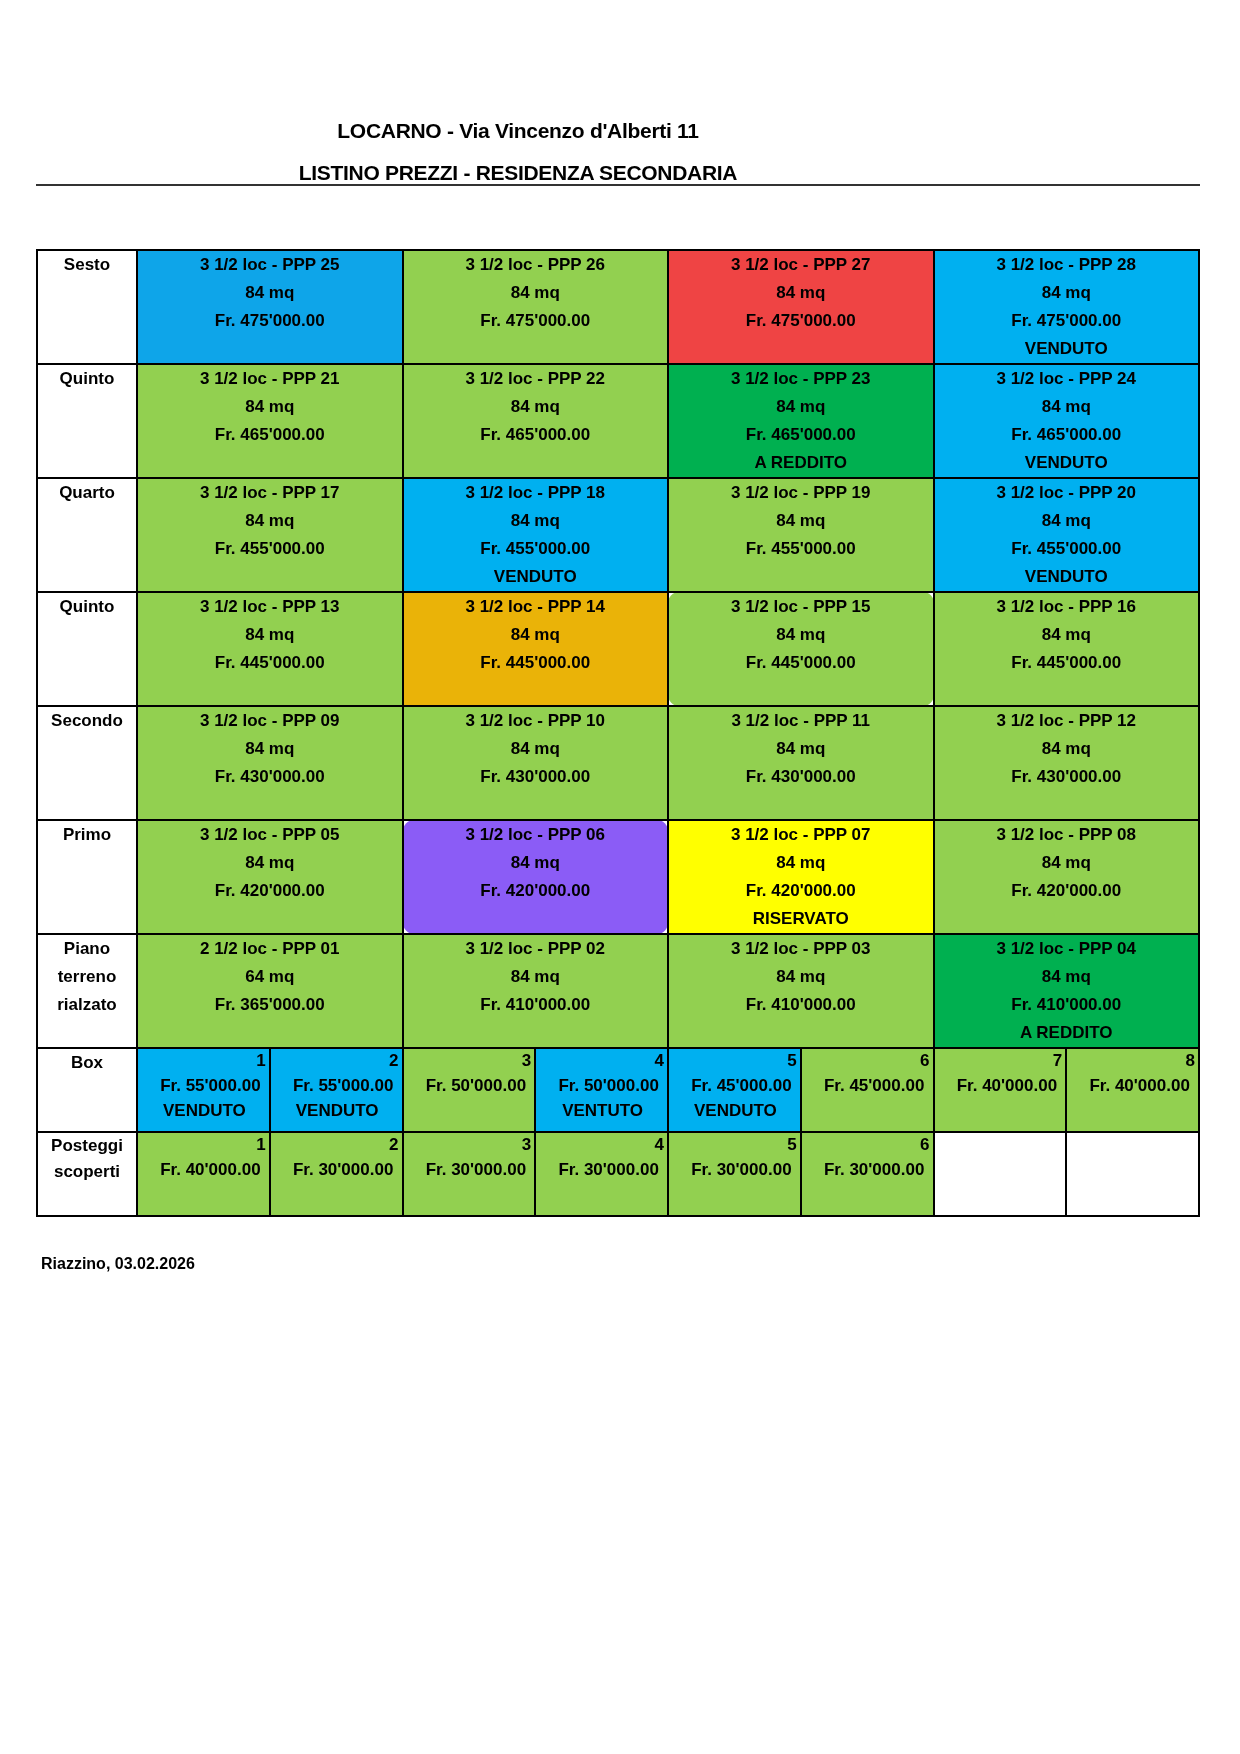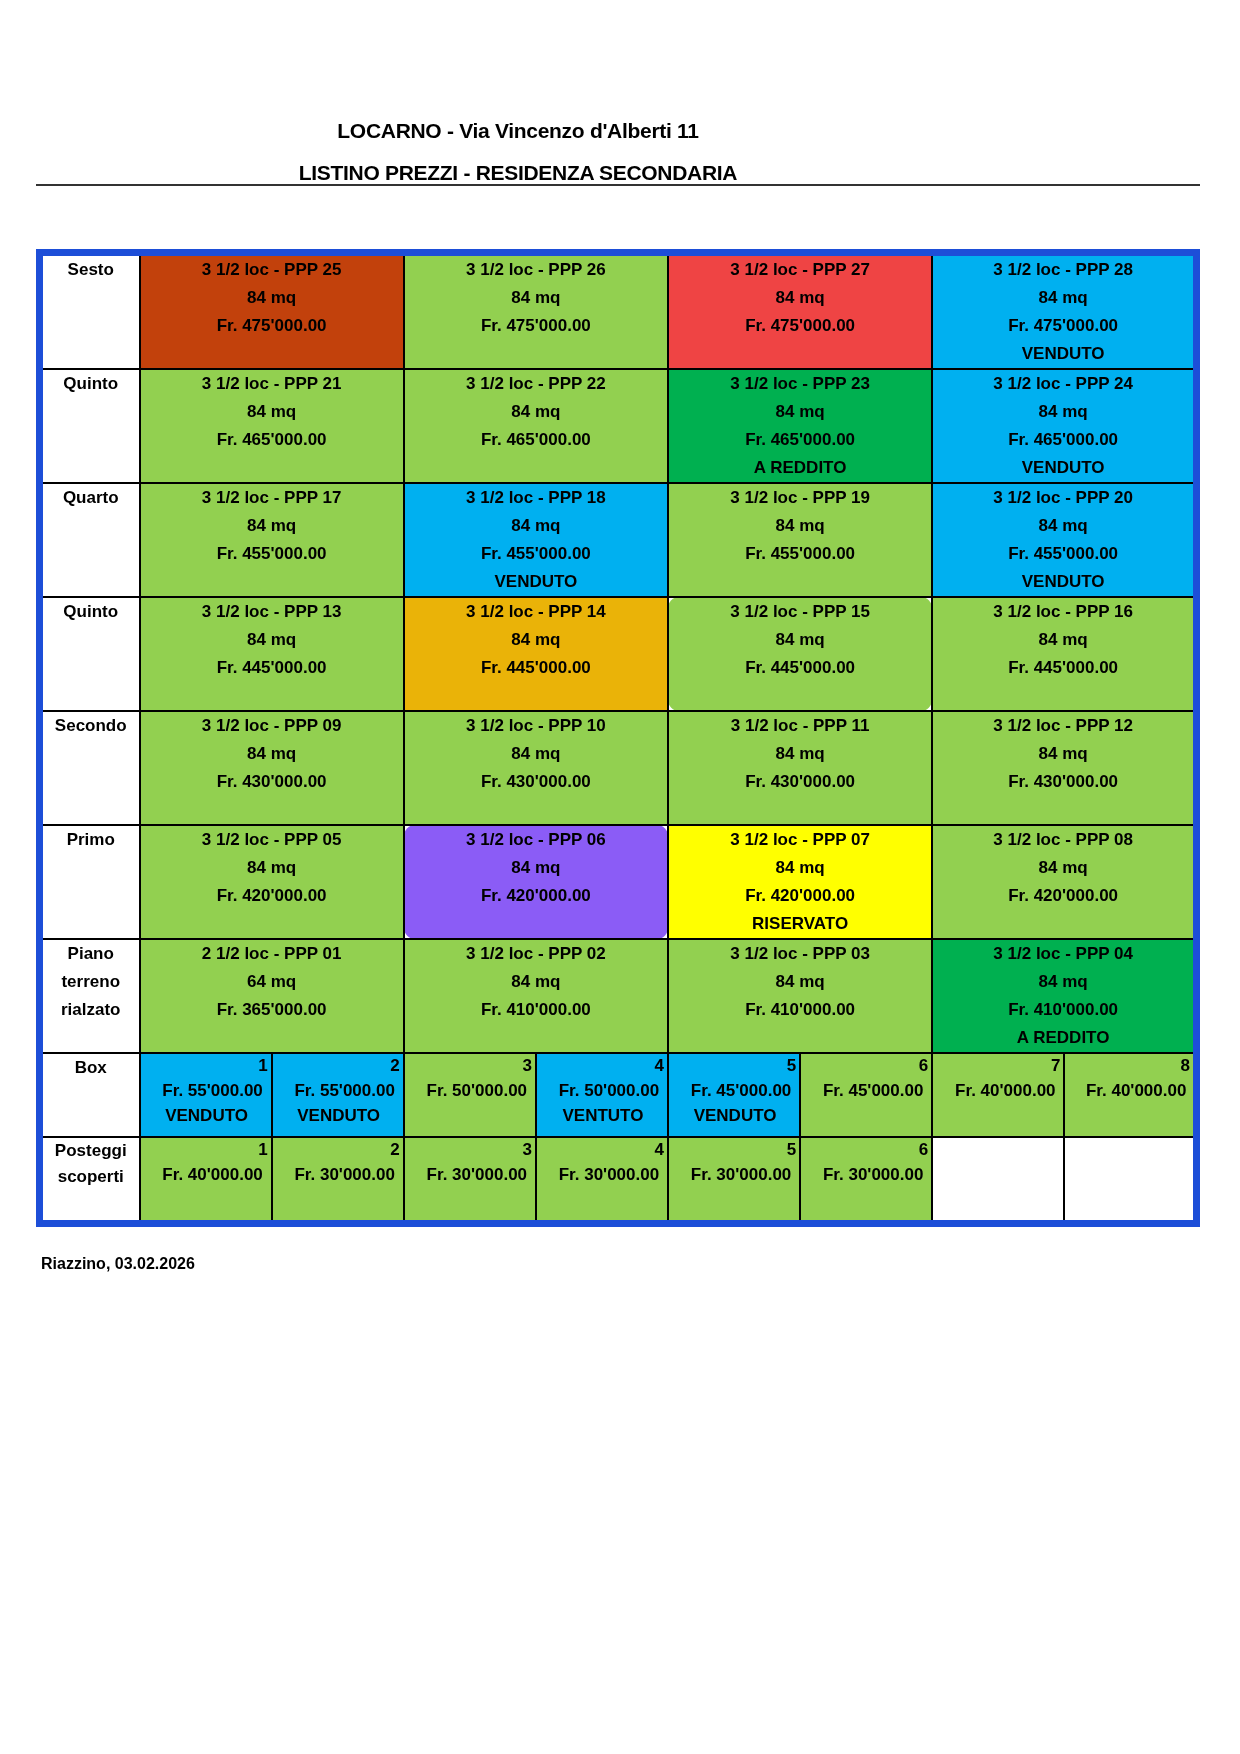--- a/index.html
+++ b/index.html
@@ -4,21 +4,21 @@
 <style>
   html, body { margin:0; padding:0; background:#ffffff; }
   body { width:1240px; height:1754px; position:relative; overflow:hidden;
          font-family:"Liberation Sans", "DejaVu Sans", sans-serif; color:#000; }
   .title { position:absolute; left:0; width:1036px; text-align:center; font-weight:bold;
            font-size:21px; letter-spacing:-0.3px; }
   #t1 { top:119px; }
   #t2 { top:161px; }
   .rule { position:absolute; left:36px; width:1164px; top:184px; height:2px; background:#333; }
   table.grid { position:absolute; left:36px; top:249px; width:1164px; border-collapse:collapse;
-               table-layout:fixed; border:7px solid #1d4ed8; }
+               table-layout:fixed; border:2px solid #1d4ed8; }
   table.grid td { border:2px solid #000; padding:0; vertical-align:top; text-align:center;
                   font-weight:bold; font-size:17px; line-height:28px; }
   td.floor { background:#fff; vertical-align:middle; font-size:17px; line-height:29px; }
   tr.unit-row td { height:111px; }
   tr.box-row td, tr.park-row td { height:82px; }
   td.unit .l { display:block; }
   td.small { text-align:left; position:relative; font-size:17px; }
   td.small .num { display:block; text-align:right; padding-right:3px; line-height:24px; }
   td.small .price { display:block; padding-left:14px; line-height:26px; white-space:nowrap; }
   td.small .status { display:block; padding-left:2px; line-height:24px; }
@@ -39,21 +39,21 @@
       <col>
       <col>
       <col>
       <col>
       <col>
       <col>
   </colgroup>
   <tbody id="grid-body">
       <tr class="unit-row">
         <td class="floor">Sesto</td>
-        <td class="unit" colspan="2" style="background: #c2410c;">
+        <td class="unit" colspan="2" style="background: #0ea5e9;">
           <span class="l">3 1/2 loc - PPP 25</span>
           <span class="l">84 mq</span>
           <span class="l">Fr. 475'000.00</span>
           <span class="l">&nbsp;</span>
         </td>
         <td class="unit" colspan="2" style="background: rgb(146, 208, 80);">
           <span class="l">3 1/2 loc - PPP 26</span>
           <span class="l">84 mq</span>
           <span class="l">Fr. 475'000.00</span>
           <span class="l">&nbsp;</span>

